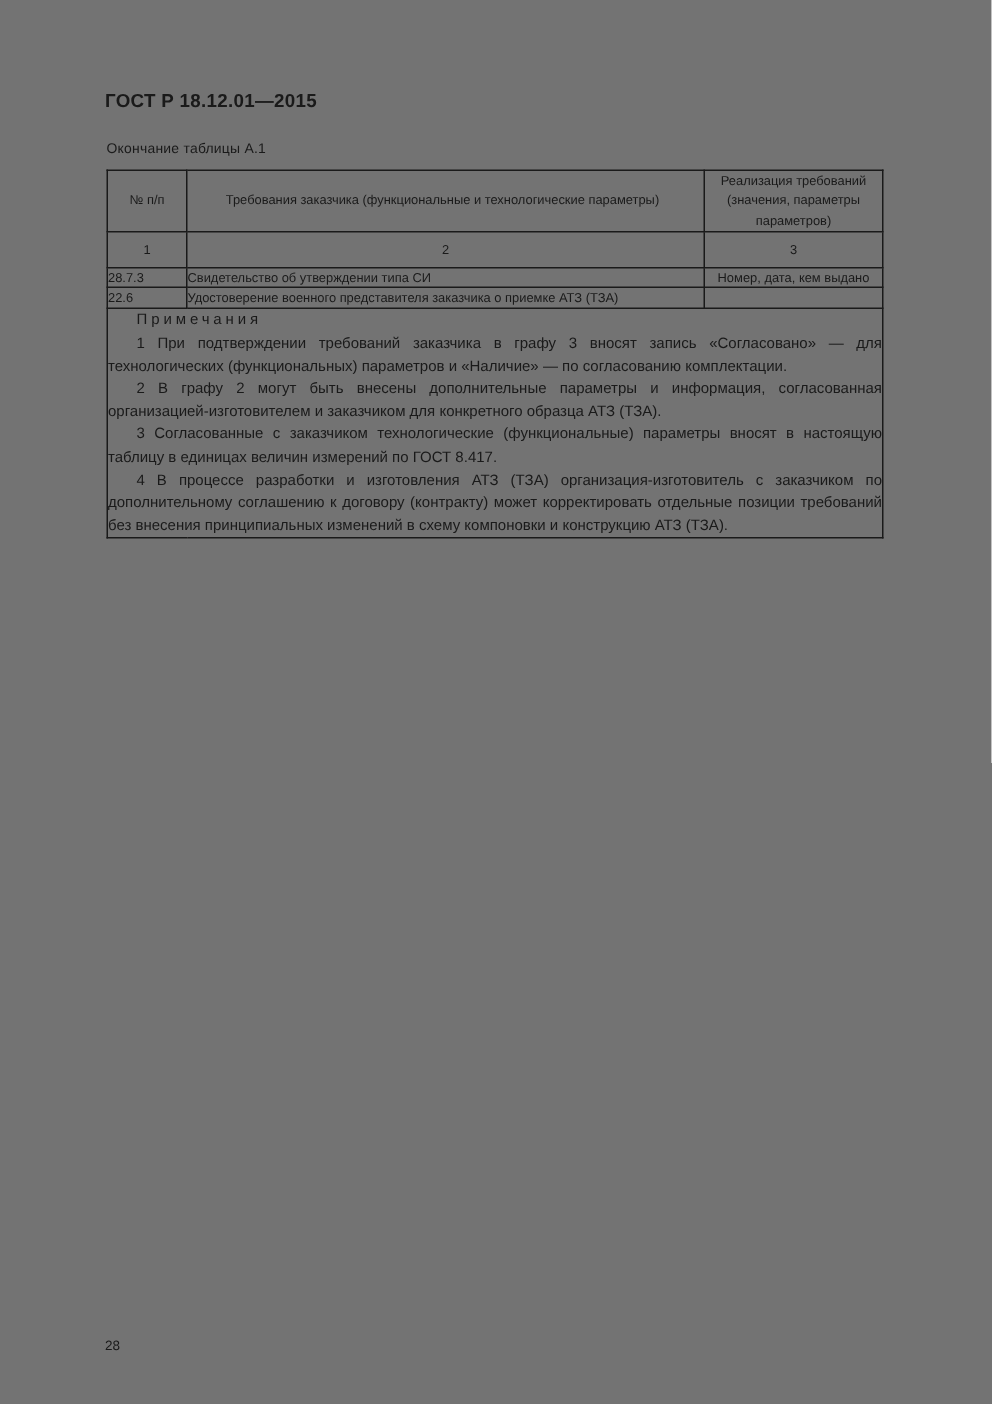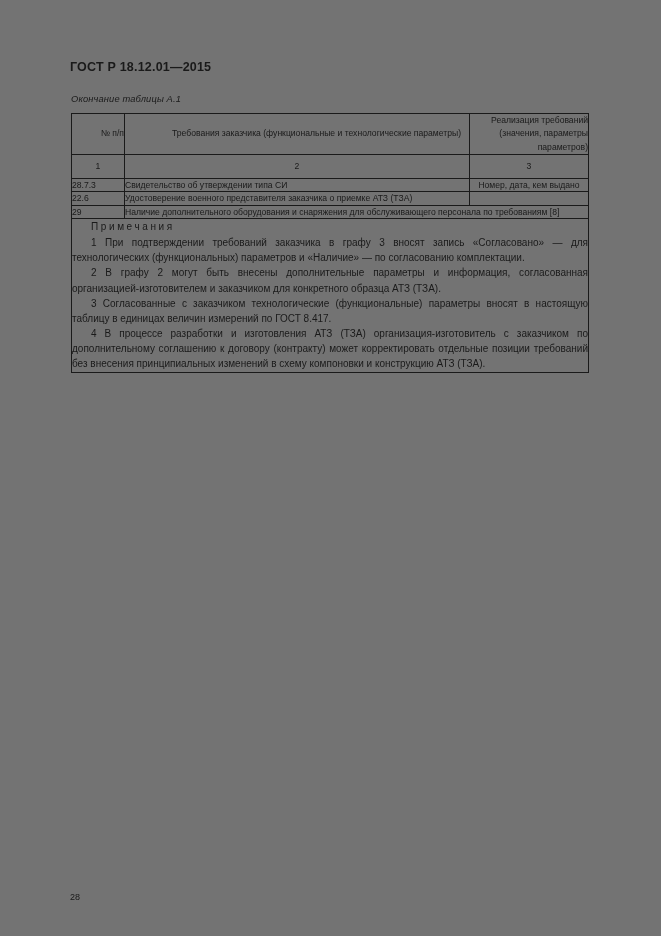--- a/index.html
+++ b/index.html
@@ -32,21 +32,20 @@
     letter-spacing: 0.2px;
     white-space: nowrap;
   }
 
   
   .table-caption {
     position: absolute;
     left: 71px;
     top: 94px;
     font-size: 9.3px;
-    font-style: italic;
     letter-spacing: 0.15px;
     white-space: nowrap;
   }
 
   
   .req-table {
     position: absolute;
     left: 71px;
     top: 113px;
     width: 517px;
@@ -60,21 +59,21 @@
     padding: 0;
     vertical-align: middle;
     font-weight: normal;
   }
 
   .col-num   { width: 53px; }
   .col-req   { width: 345px; }
   .col-real  { width: 119px; }
 
   .hdr-cell {
-    text-align: right;
+    text-align: center;
     padding: 7px 4px;
     line-height: 1.55;
   }
   .hdr-cell.req-hdr { padding-left: 4px; padding-right: 8px; }
 
   .numrow td {
     text-align: center;
     padding: 5px 2px 6px;
   }
 
@@ -169,24 +168,20 @@
         <td class="cell-num">28.7.3</td>
         <td class="cell-body">Свидетельство об утверждении типа СИ</td>
         <td class="cell-real">Номер, дата, кем выдано</td>
       </tr>
       <tr>
         <td class="cell-num">22.6</td>
         <td class="cell-body just">Удостоверение военного представителя заказчика о приемке АТЗ (ТЗА)</td>
         <td class="cell-real"></td>
       </tr>
       <tr>
-        <td class="cell-num">29</td>
-        <td class="cell-wide" colspan="2">Наличие дополнительного оборудования и снаряжения для обслуживающего персонала по требованиям [8]</td>
-      </tr>
-      <tr>
         <td class="notes-cell" colspan="3">
           <div class="notes-title">Примечания</div>
           <p class="note-item">1 При подтверждении требований заказчика в графу 3 вносят запись «Согласовано» — для технологических (функциональных) параметров и «Наличие» — по согласованию комплектации.</p>
           <p class="note-item">2 В графу 2 могут быть внесены дополнительные параметры и информация, согласованная организацией-изготовителем и заказчиком для конкретного образца АТЗ (ТЗА).</p>
           <p class="note-item">3 Согласованные с заказчиком технологические (функциональные) параметры вносят в настоящую таблицу в единицах величин измерений по ГОСТ 8.417.</p>
           <p class="note-item">4 В процессе разработки и изготовления АТЗ (ТЗА) организация-изготовитель с заказчиком по дополнительному соглашению к договору (контракту) может корректировать отдельные позиции требований без внесения принципиальных изменений в схему компоновки и конструкцию АТЗ (ТЗА).</p>
         </td>
       </tr>
     </tbody>
   </table>

